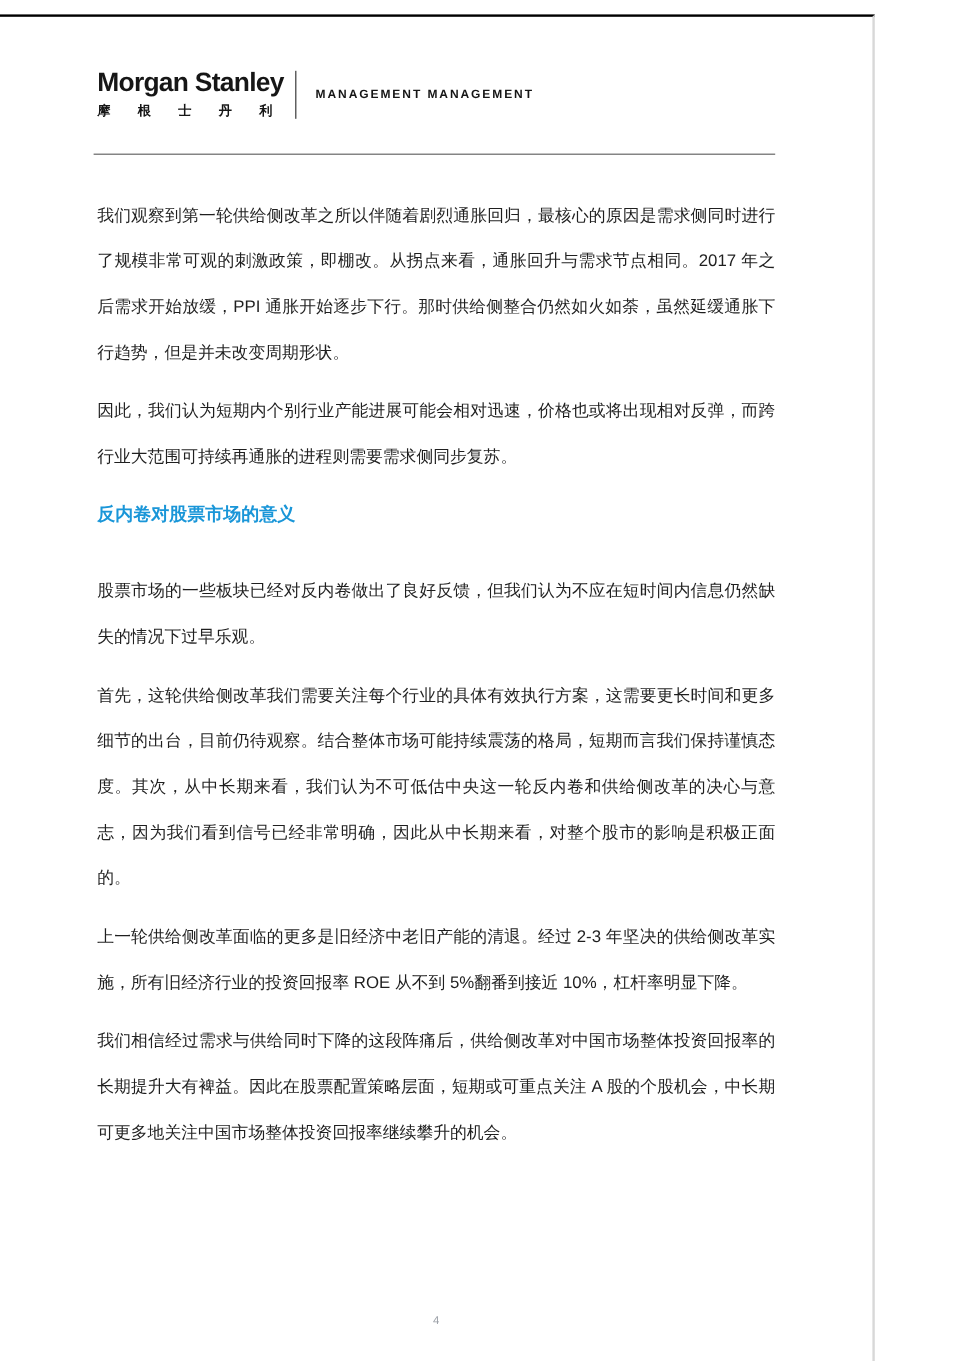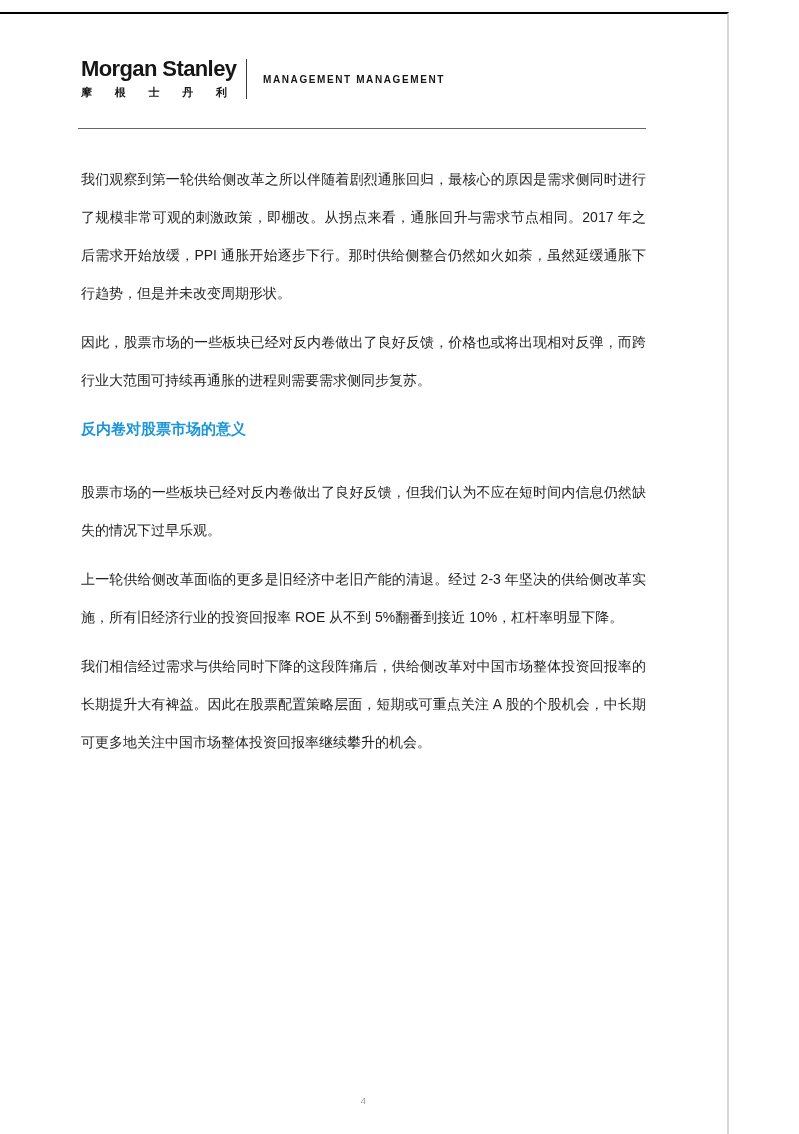--- a/index.html
+++ b/index.html
@@ -107,25 +107,26 @@
       <div class="brand-zh">摩根士丹利</div>
     </div>
     <div class="brand-divider"></div>
     <div class="division">MANAGEMENT MANAGEMENT</div>
   </header>
 
   <div class="header-rule"></div>
 
   <main class="content">
     <p>我们观察到第一轮供给侧改革之所以伴随着剧烈通胀回归，最核心的原因是需求侧同时进行了规模非常可观的刺激政策，即棚改。从拐点来看，通胀回升与需求节点相同。2017 年之后需求开始放缓，PPI 通胀开始逐步下行。那时供给侧整合仍然如火如荼，虽然延缓通胀下行趋势，但是并未改变周期形状。</p>
-    <p>因此，股票市场的一些板块已经对反内卷做出了良好反馈，价格也或将出现相对反弹，而跨行业大范围可持续再通胀的进程则需要需求侧同步复苏。</p>
+    <p>因此，我们认为短期内个别行业产能进展可能会相对迅速，价格也或将出现相对反弹，而跨行业大范围可持续再通胀的进程则需要需求侧同步复苏。</p>
 
     <h2 class="section-heading">反内卷对股票市场的意义</h2>
 
     <p>股票市场的一些板块已经对反内卷做出了良好反馈，但我们认为不应在短时间内信息仍然缺失的情况下过早乐观。</p>
+    <p>首先，这轮供给侧改革我们需要关注每个行业的具体有效执行方案，这需要更长时间和更多细节的出台，目前仍待观察。结合整体市场可能持续震荡的格局，短期而言我们保持谨慎态度。其次，从中长期来看，我们认为不可低估中央这一轮反内卷和供给侧改革的决心与意志，因为我们看到信号已经非常明确，因此从中长期来看，对整个股市的影响是积极正面的。</p>
     <p>上一轮供给侧改革面临的更多是旧经济中老旧产能的清退。经过 2-3 年坚决的供给侧改革实施，所有旧经济行业的投资回报率 ROE 从不到 5%翻番到接近 10%，杠杆率明显下降。</p>
     <p>我们相信经过需求与供给同时下降的这段阵痛后，供给侧改革对中国市场整体投资回报率的长期提升大有裨益。因此在股票配置策略层面，短期或可重点关注 A 股的个股机会，中长期可更多地关注中国市场整体投资回报率继续攀升的机会。</p>
   </main>
 
   <footer class="footer">
     <span class="page-number">4</span>
   </footer>
 
 </div>
 

